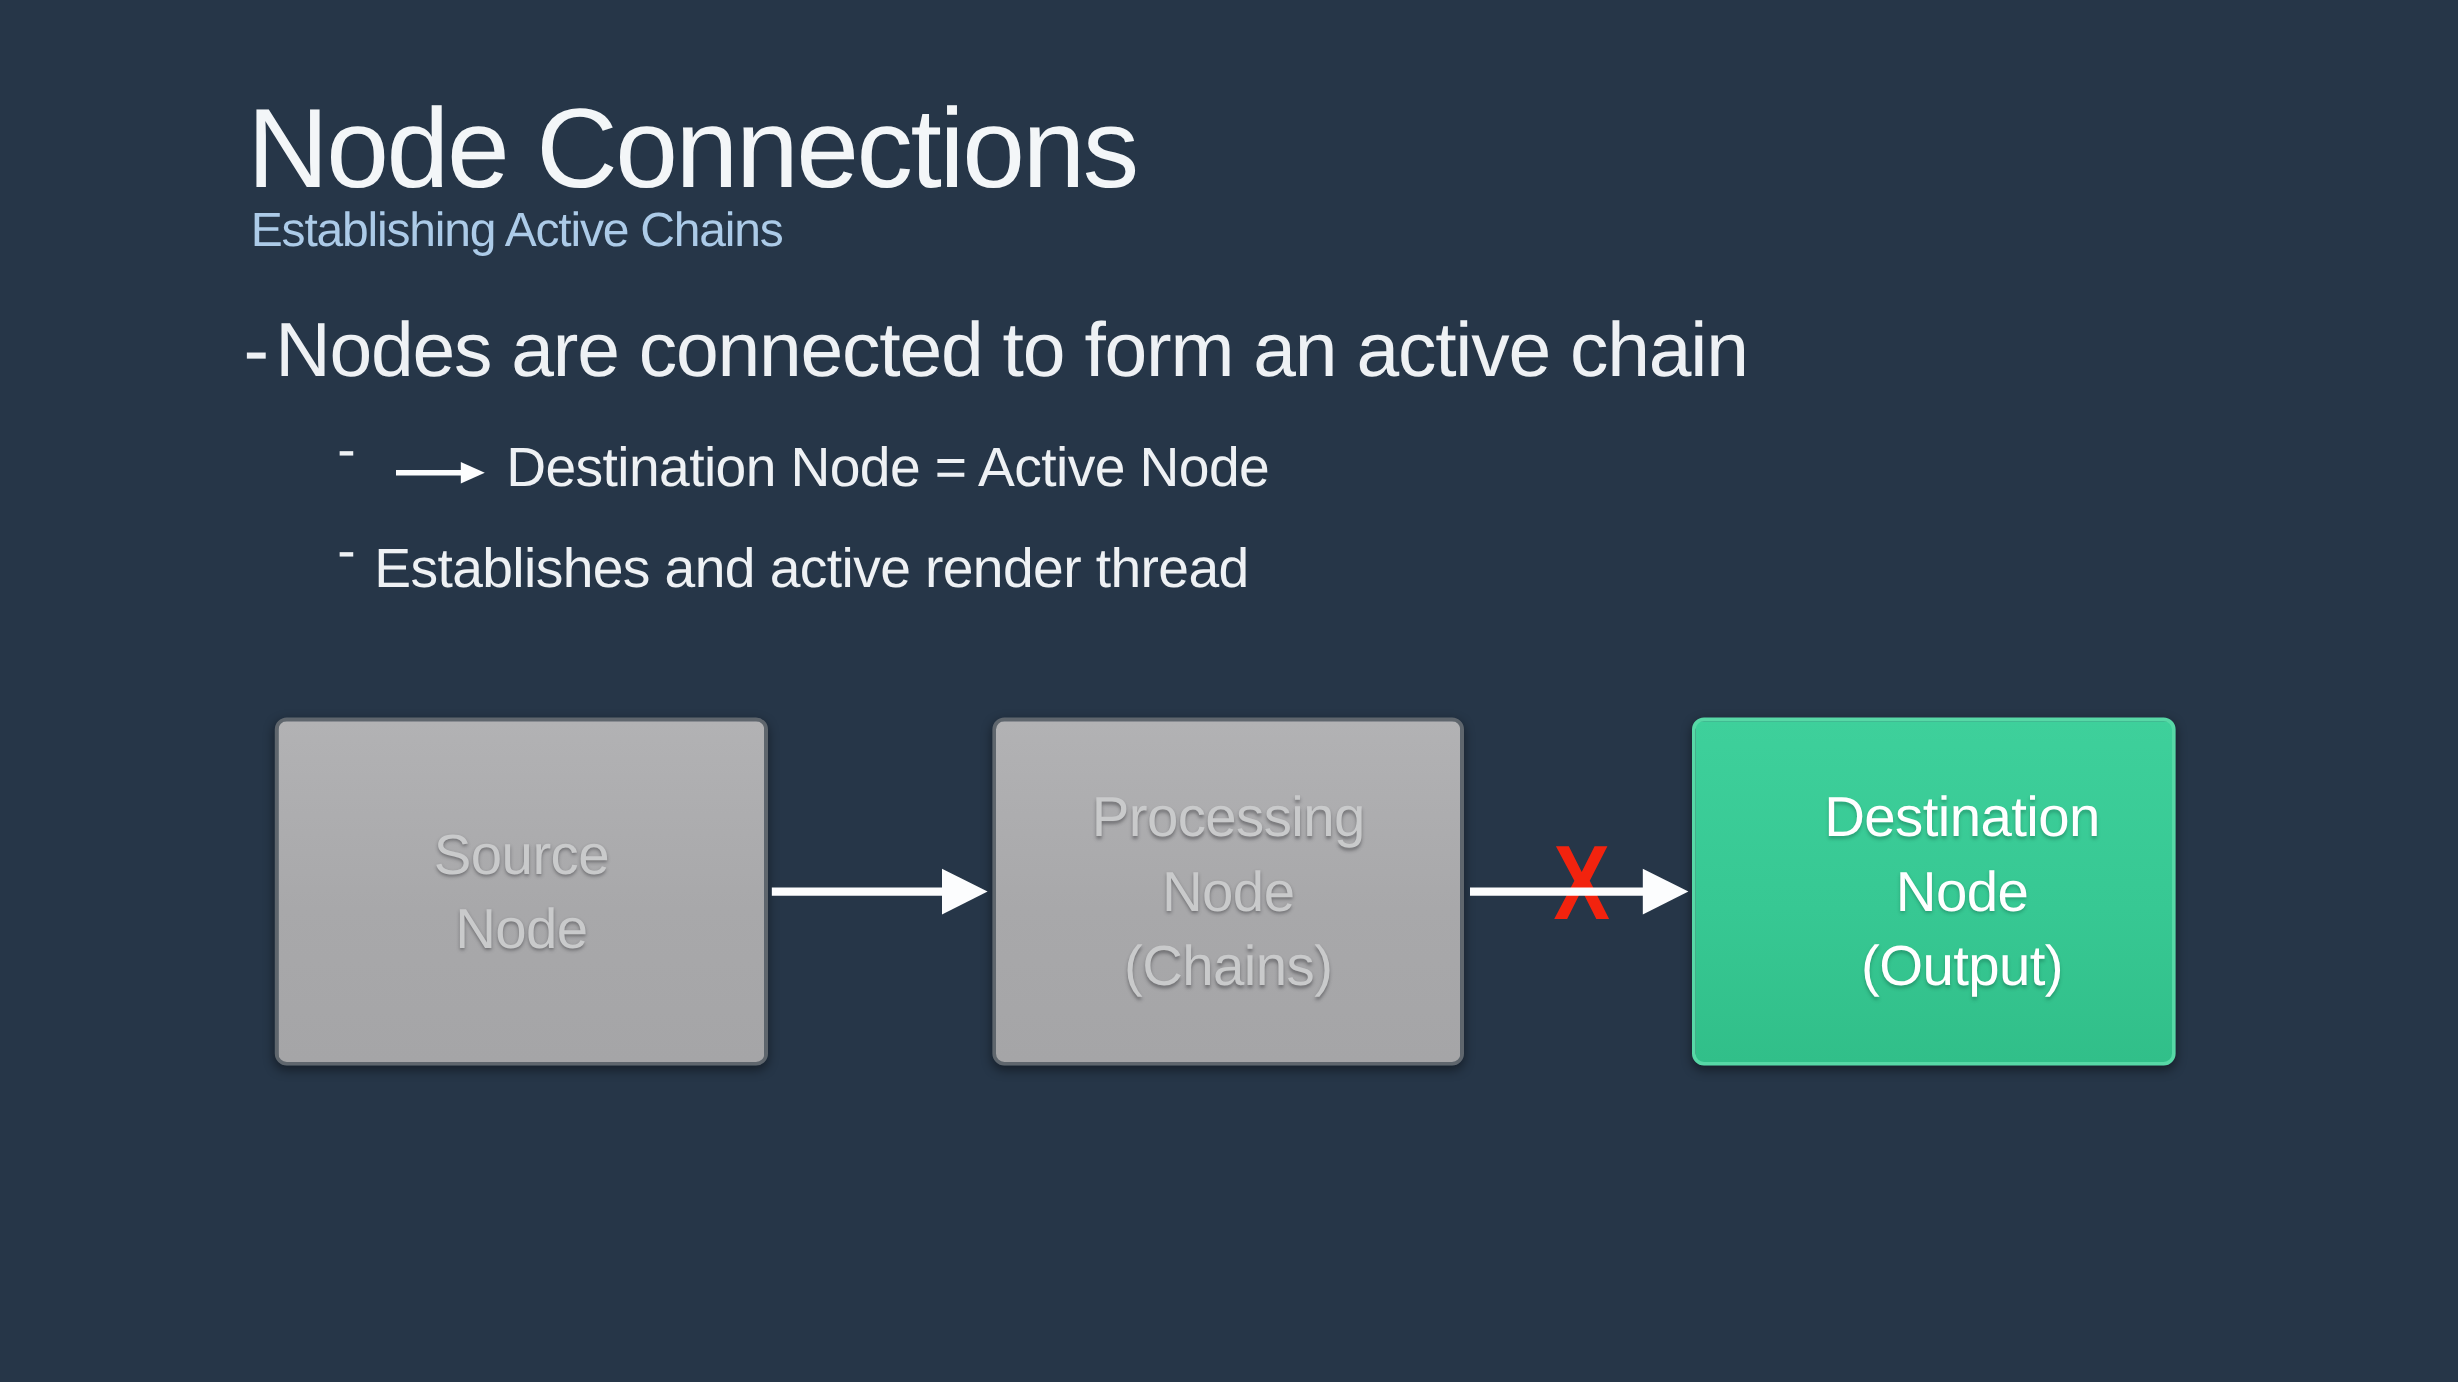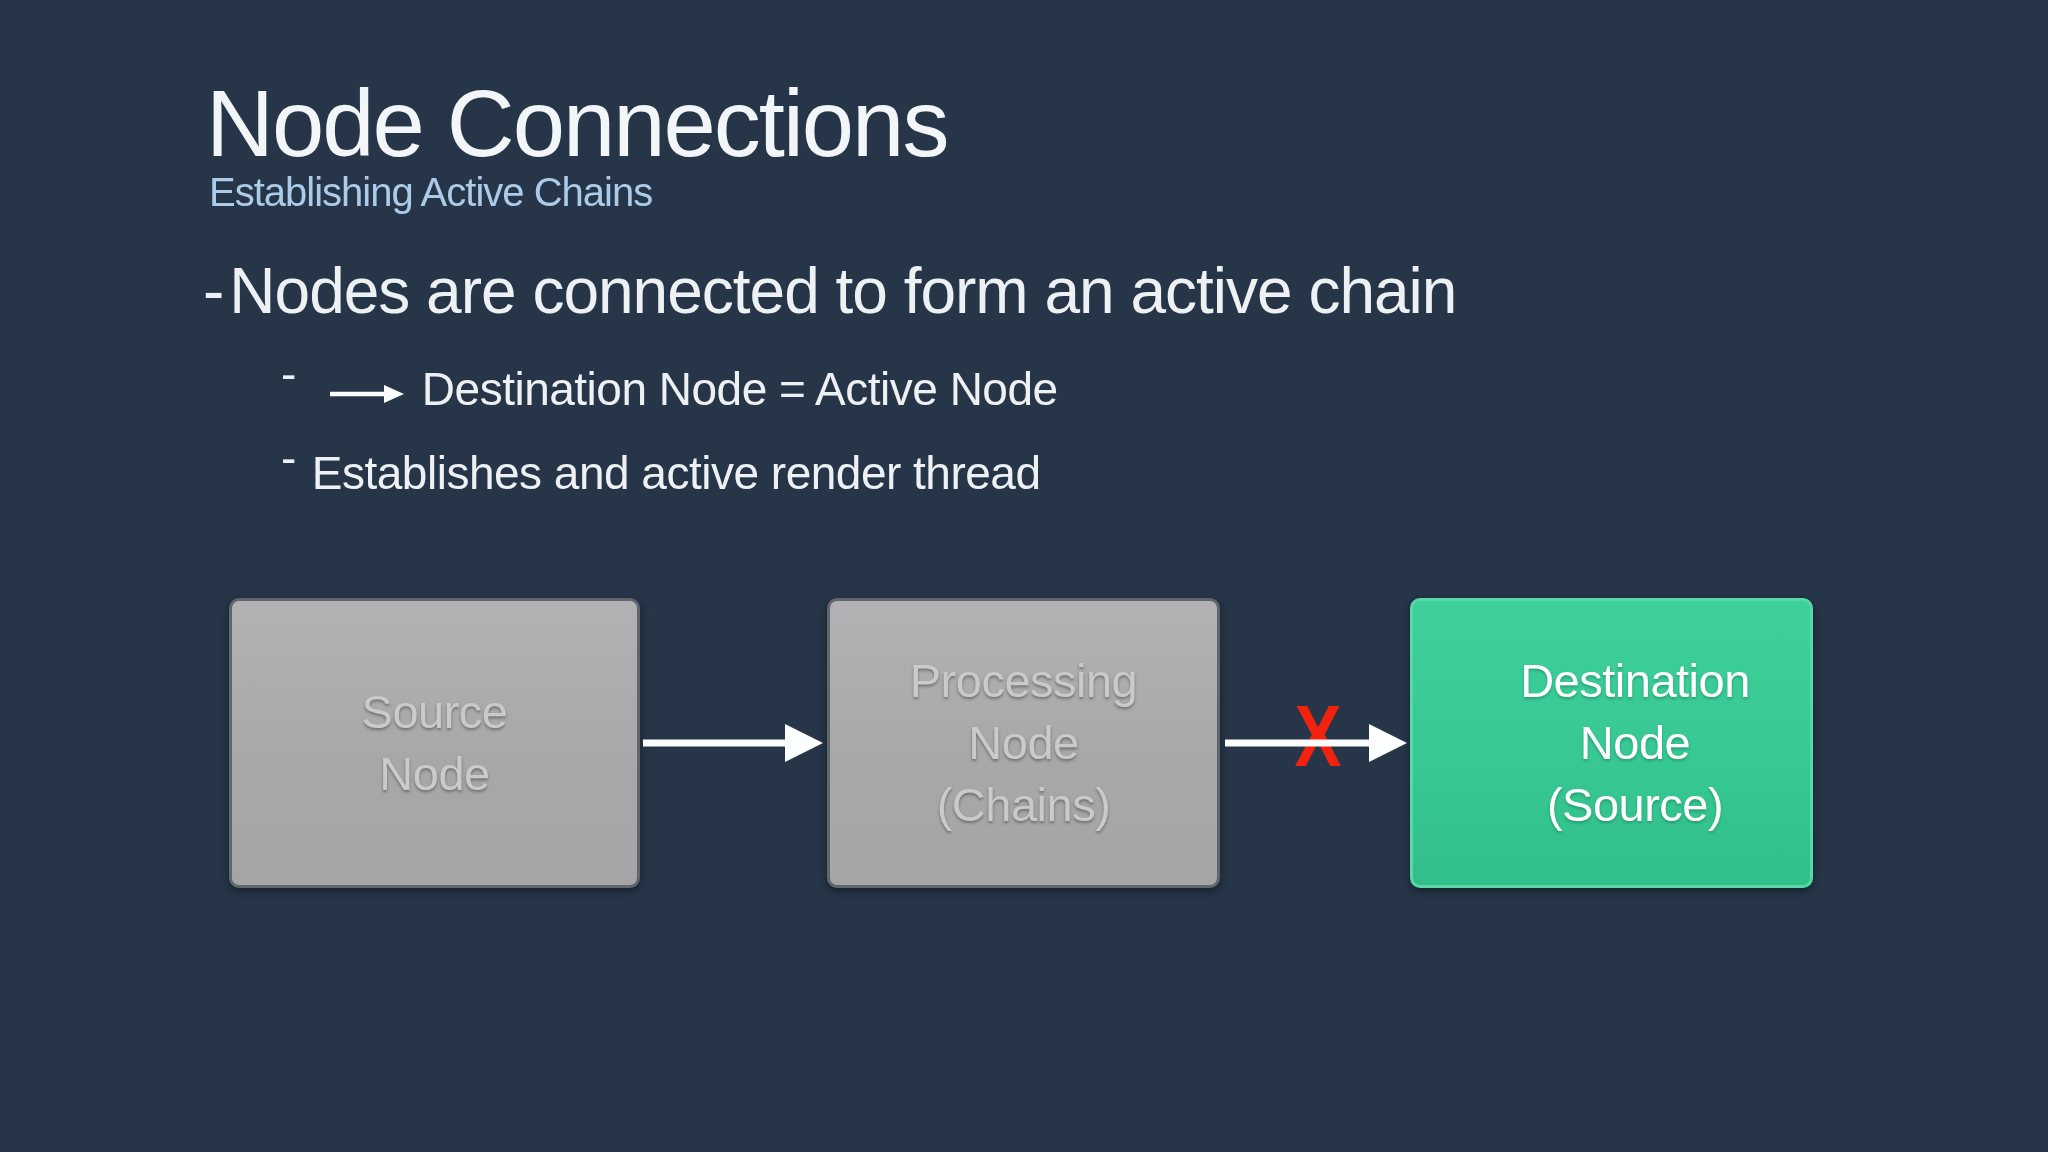--- a/index.html
+++ b/index.html
@@ -165,21 +165,21 @@
 
   <div class="node-box node-gray node-processing">
     <span>Processing</span>
     <span>Node</span>
     <span>(Chains)</span>
   </div>
 
   <div class="node-box node-green node-destination">
     <span>Destination</span>
     <span>Node</span>
-    <span>(Source)</span>
+    <span>(Output)</span>
   </div>
 
   <svg class="flow-arrow flow-arrow-1" width="181" height="42" viewBox="0 0 181 42" aria-hidden="true">
     <line x1="0" y1="21" x2="146" y2="21" stroke="currentColor" stroke-width="7"></line>
     <polygon points="142,2 180,21 142,40" fill="currentColor"></polygon>
   </svg>
 
   <svg class="flow-arrow flow-arrow-2" width="183" height="42" viewBox="0 0 183 42" aria-hidden="true">
     <line x1="0" y1="21" x2="148" y2="21" stroke="currentColor" stroke-width="7"></line>
     <polygon points="144,2 182,21 144,40" fill="currentColor"></polygon>

